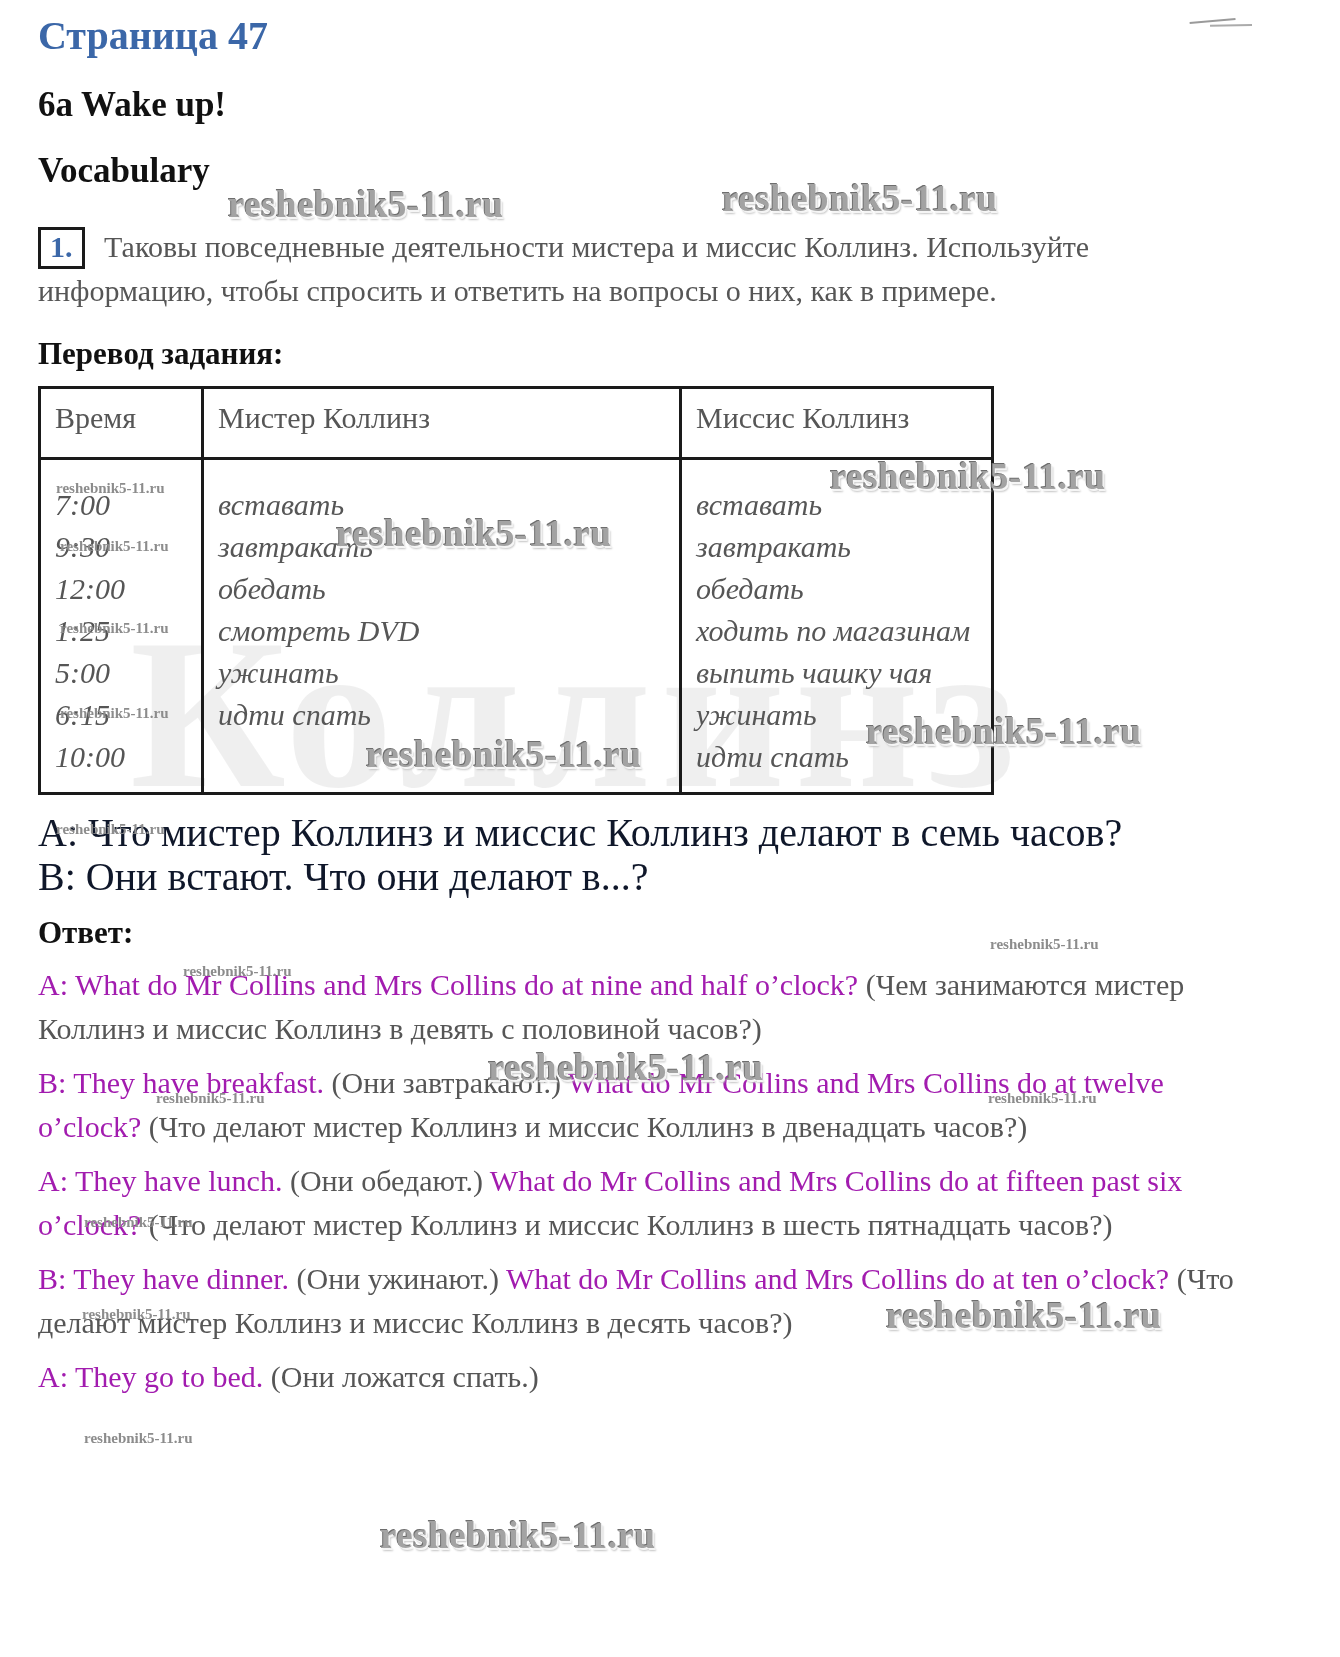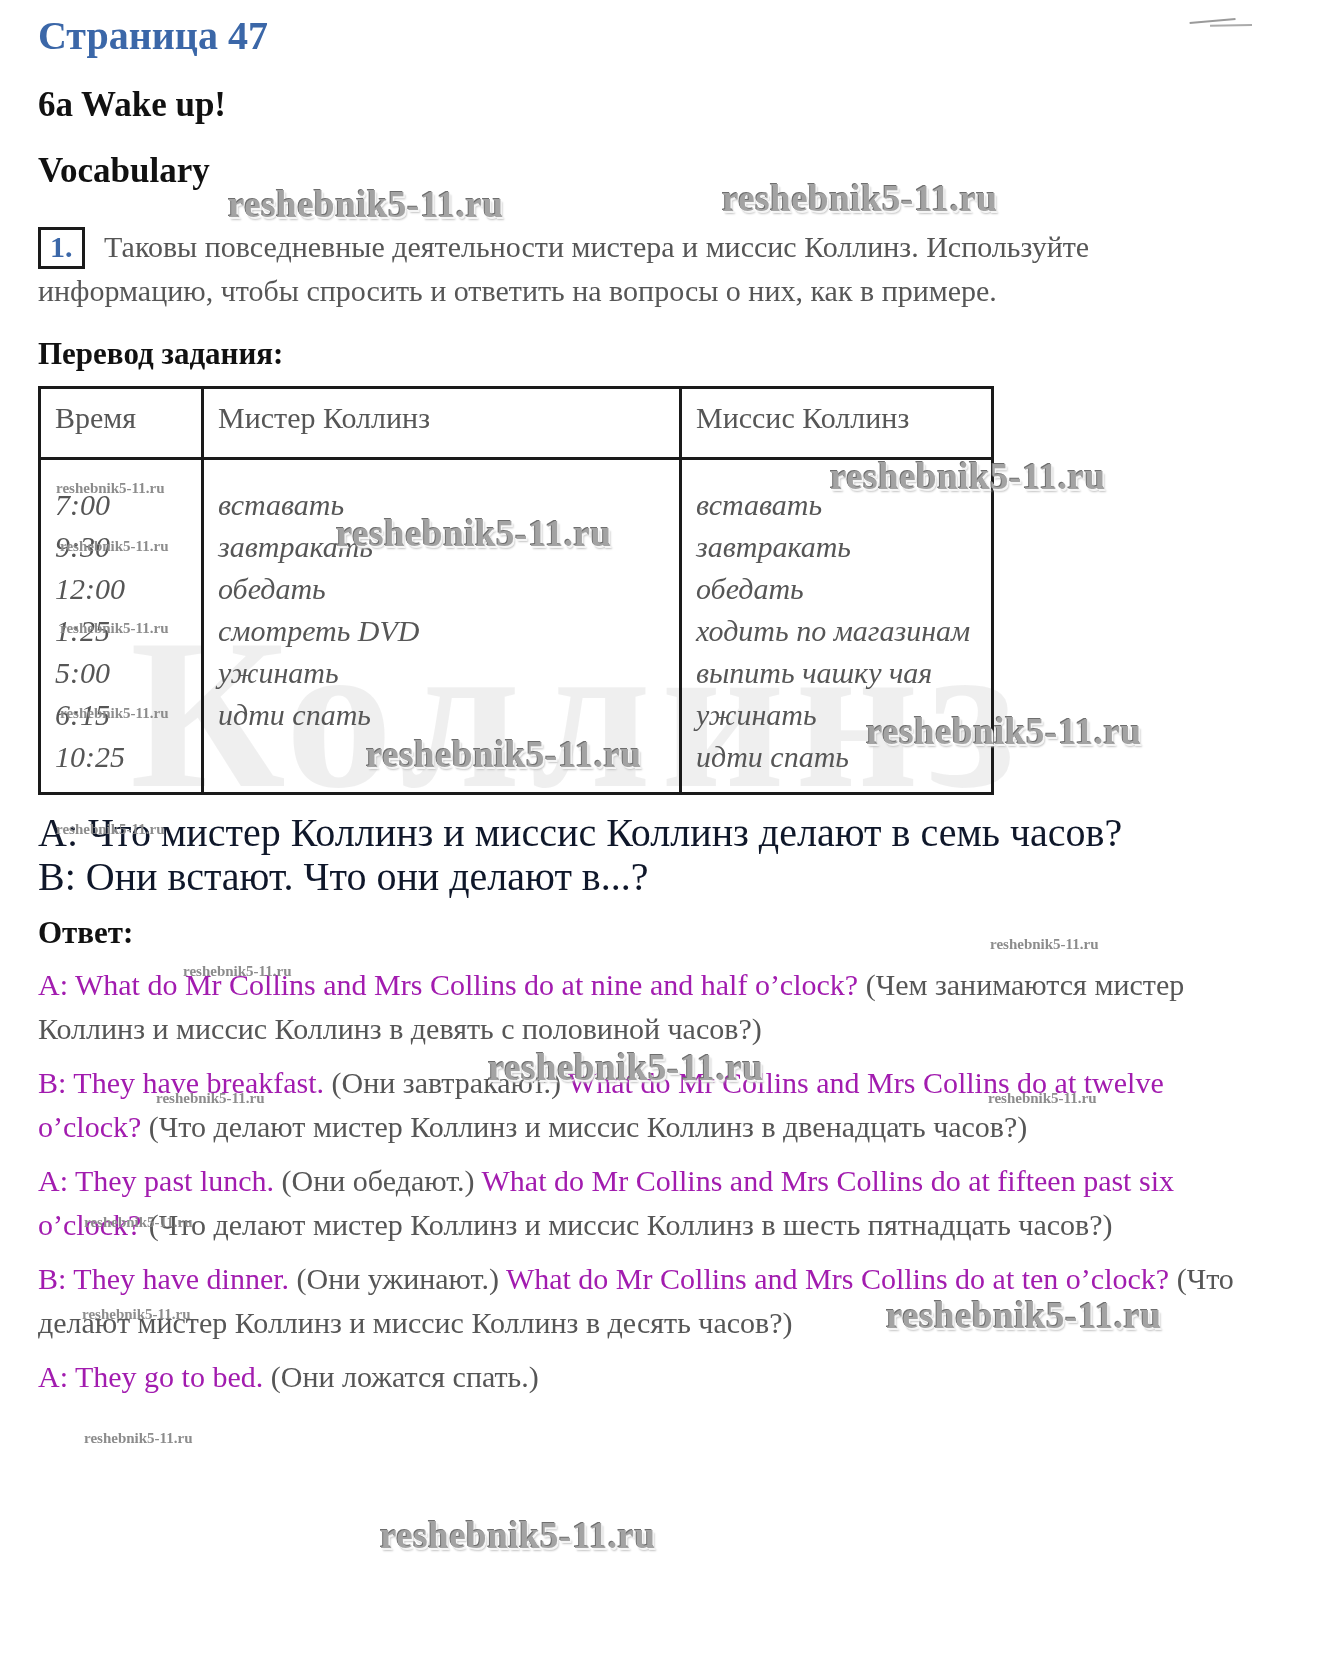--- a/index.html
+++ b/index.html
@@ -122,21 +122,21 @@
       <div class="th br">Мистер Коллинз</div>
       <div class="th">Миссис Коллинз</div>
 
       <div class="tcol br">
         <div class="tline">7:00</div>
         <div class="tline">9:30</div>
         <div class="tline">12:00</div>
         <div class="tline">1:25</div>
         <div class="tline">5:00</div>
         <div class="tline">6:15</div>
-        <div class="tline">10:25</div>
+        <div class="tline">10:00</div>
       </div>
 
       <div class="tcol br">
         <div class="tline">вставать</div>
         <div class="tline">завтракать</div>
         <div class="tline">обедать</div>
         <div class="tline">смотреть DVD</div>
         <div class="tline">ужинать</div>
         <div class="tline">идти спать</div>
       </div>
@@ -154,21 +154,21 @@
 
     <p class="example-line example-first">A: Что мистер Коллинз и миссис Коллинз делают в семь часов?</p>
     <p class="example-line">B: Они встают. Что они делают в...?</p>
 
     <p class="bold-label answer-label">Ответ:</p>
 
     <p class="ans"><span class="en">A: What do Mr Collins and Mrs Collins do at nine and half o’clock? </span><span class="ru">(Чем занимаются мистер Коллинз и миссис Коллинз в девять с половиной часов?)</span></p>
 
     <p class="ans"><span class="en">B: They have breakfast. </span><span class="ru">(Они завтракают.) </span><span class="en">What do Mr Collins and Mrs Collins do at twelve o’clock? </span><span class="ru">(Что делают мистер Коллинз и миссис Коллинз в двенадцать часов?)</span></p>
 
-    <p class="ans"><span class="en">A: They past lunch. </span><span class="ru">(Они обедают.) </span><span class="en">What do Mr Collins and Mrs Collins do at fifteen past six o’clock? </span><span class="ru">(Что делают мистер Коллинз и миссис Коллинз в шесть пятнадцать часов?)</span></p>
+    <p class="ans"><span class="en">A: They have lunch. </span><span class="ru">(Они обедают.) </span><span class="en">What do Mr Collins and Mrs Collins do at fifteen past six o’clock? </span><span class="ru">(Что делают мистер Коллинз и миссис Коллинз в шесть пятнадцать часов?)</span></p>
 
     <p class="ans"><span class="en">B: They have dinner. </span><span class="ru">(Они ужинают.) </span><span class="en">What do Mr Collins and Mrs Collins do at ten o’clock? </span><span class="ru">(Что делают мистер Коллинз и миссис Коллинз в десять часов?)</span></p>
 
     <p class="ans"><span class="en">A: They go to bed. </span><span class="ru">(Они ложатся спать.)</span></p>
   </div>
 
   <div class="corner-scribble"></div>
 
   <div class="wm wm-large wm1">reshebnik5-11.ru</div>
   <div class="wm wm-large wm2">reshebnik5-11.ru</div>

